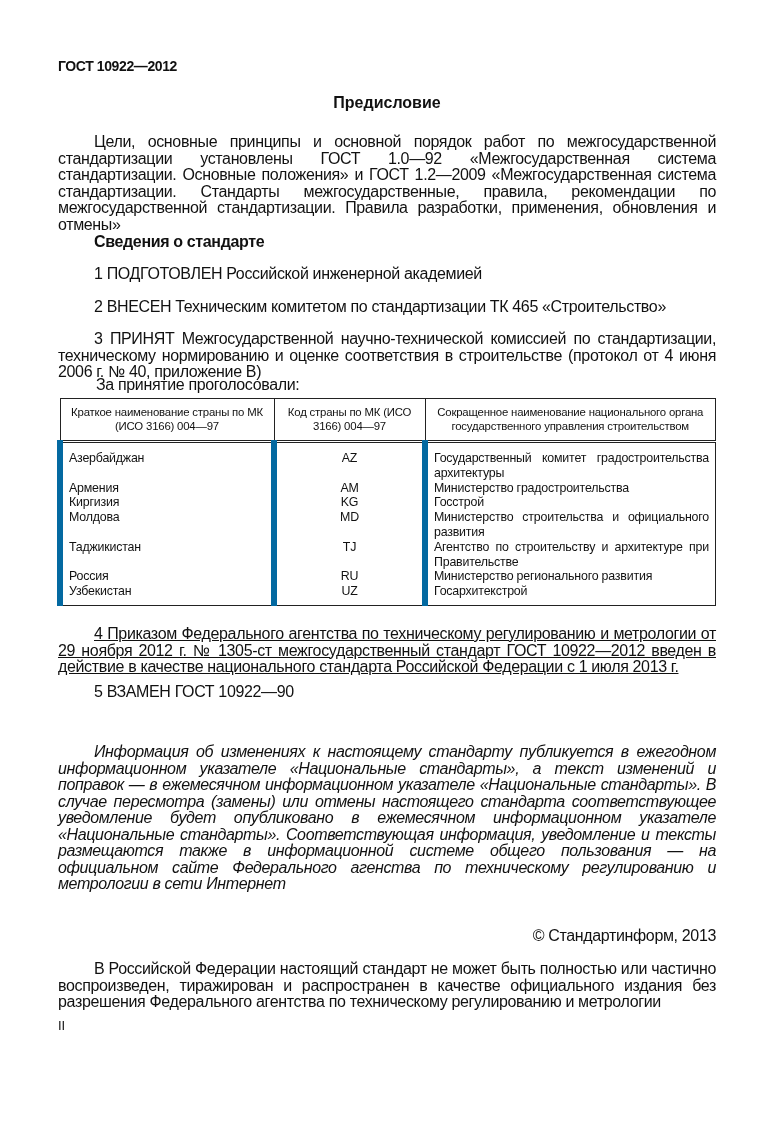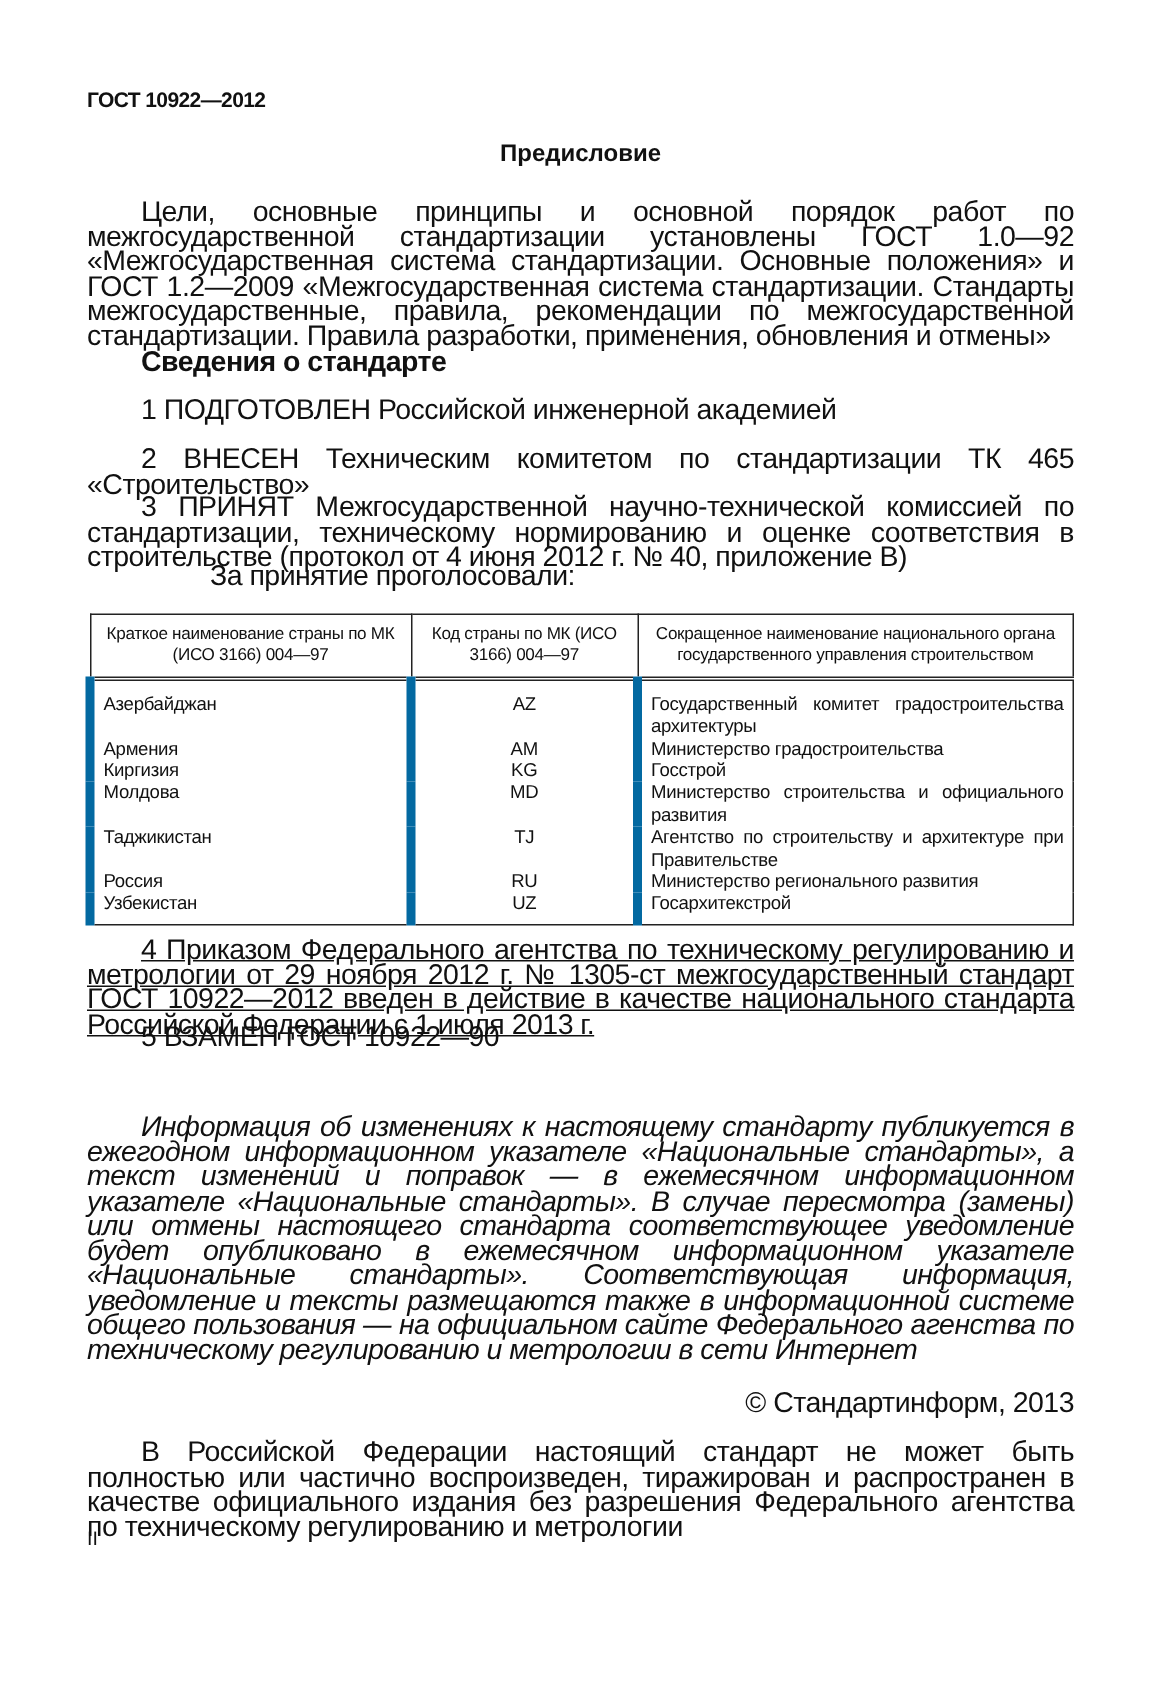--- a/index.html
+++ b/index.html
@@ -3,28 +3,28 @@
 <meta charset="utf-8">
 <style>
   html, body { margin: 0; padding: 0; background: #ffffff; }
   body { width: 774px; height: 1122px; position: relative; overflow: hidden;
          font-family: "Liberation Sans", sans-serif; color: #111; }
   .page { position: absolute; left: 0; top: 0; width: 625px; height: 1122px; }
   .hdr { position: absolute; left: 58px; top: 58px; font-weight: bold; font-size: 14px;
          letter-spacing: -0.4px; }
   .title { position: absolute; left: 0; width: 774px; top: 94px; text-align: center;
            font-weight: bold; font-size: 16px; }
-  .p { position: absolute; left: 58px; width: 658px; font-size: 19px; line-height: 16.5px;
+  .p { position: absolute; left: 58px; width: 658px; font-size: 16px; line-height: 16.5px;
        text-align: justify; letter-spacing: -0.35px; }
   .ind { text-indent: 36px; }
   .b { font-weight: bold; }
   .it { font-style: italic; }
   .right { text-align: right; text-indent: 0; }
   table.votes { position: absolute; left: 57px; top: 398px; width: 659px;
-                border-collapse: collapse; font-size: 12.4px; letter-spacing: -0.2px; margin-top: 11px; }
+                border-collapse: collapse; font-size: 12.4px; letter-spacing: -0.2px; }
   table.votes th { font-weight: normal; font-size: 11.4px; line-height: 14px;
                    text-align: center; padding: 6px 6px 7px 6px;
                    border: 1px solid #222; border-bottom: 3px double #222; vertical-align: top; }
   table.votes td { padding: 0 6px; line-height: 14.8px; vertical-align: top;
                    border-left: 6px solid #0369a1; border-right: 1px solid #222; }
   table.votes tr.first td { padding-top: 8px; }
   table.votes tr.last td { padding-bottom: 6px; border-bottom: 1px solid #222; }
   table.votes td.code { text-align: center; }
   table.votes td.org { text-align: justify; }
   .col1 { width: 201px; } .col2 { width: 138px; }
@@ -35,22 +35,22 @@
 
 <div class="page">
   <div class="hdr">ГОСТ 10922—2012</div>
   <div class="title">Предисловие</div>
 
   <div class="p ind" style="top:134px;">Цели, основные принципы и основной порядок работ по межгосударственной стандартизации установлены ГОСТ 1.0—92 «Межгосударственная система стандартизации. Основные положения» и ГОСТ 1.2—2009 «Межгосударственная система стандартизации. Стандарты межгосударственные, правила, рекомендации по межгосударственной стандартизации. Правила разработки, применения, обновления и отмены»</div>
 
   <div class="p ind b" style="top:234px;">Сведения о стандарте</div>
   <div class="p ind" style="top:266px;">1 ПОДГОТОВЛЕН Российской инженерной академией</div>
   <div class="p ind" style="top:299px;">2 ВНЕСЕН Техническим комитетом по стандартизации ТК 465 «Строительство»</div>
-  <div class="p ind" style="top:331px;">3 ПРИНЯТ Межгосударственной научно-технической комиссией по стандартизации, техническому нормированию и оценке соответствия в строительстве (протокол от 4 июня 2012 г. № 40, приложение В)</div>
-  <div class="p" style="top:377px; left:96px; width:600px;margin-left:44px;">За принятие проголосовали:</div>
+  <div class="p ind" style="top:331px;">3 ПРИНЯТ Межгосударственной научно-технической комиссией по стандартизации, техническому нормированию и оценке соответствия в строительстве (протокол от 4 июня 2006 г. № 40, приложение В)</div>
+  <div class="p" style="top:377px; left:96px; width:600px;">За принятие проголосовали:</div>
 
   <table class="votes">
     <thead>
       <tr>
         <th class="col1">Краткое наименование страны по МК (ИСО 3166) 004—97</th>
         <th class="col2">Код страны по МК (ИСО 3166) 004—97</th>
         <th>Сокращенное наименование национального органа государственного управления строительством</th>
       </tr>
     </thead>
     <tbody id="tbody">

